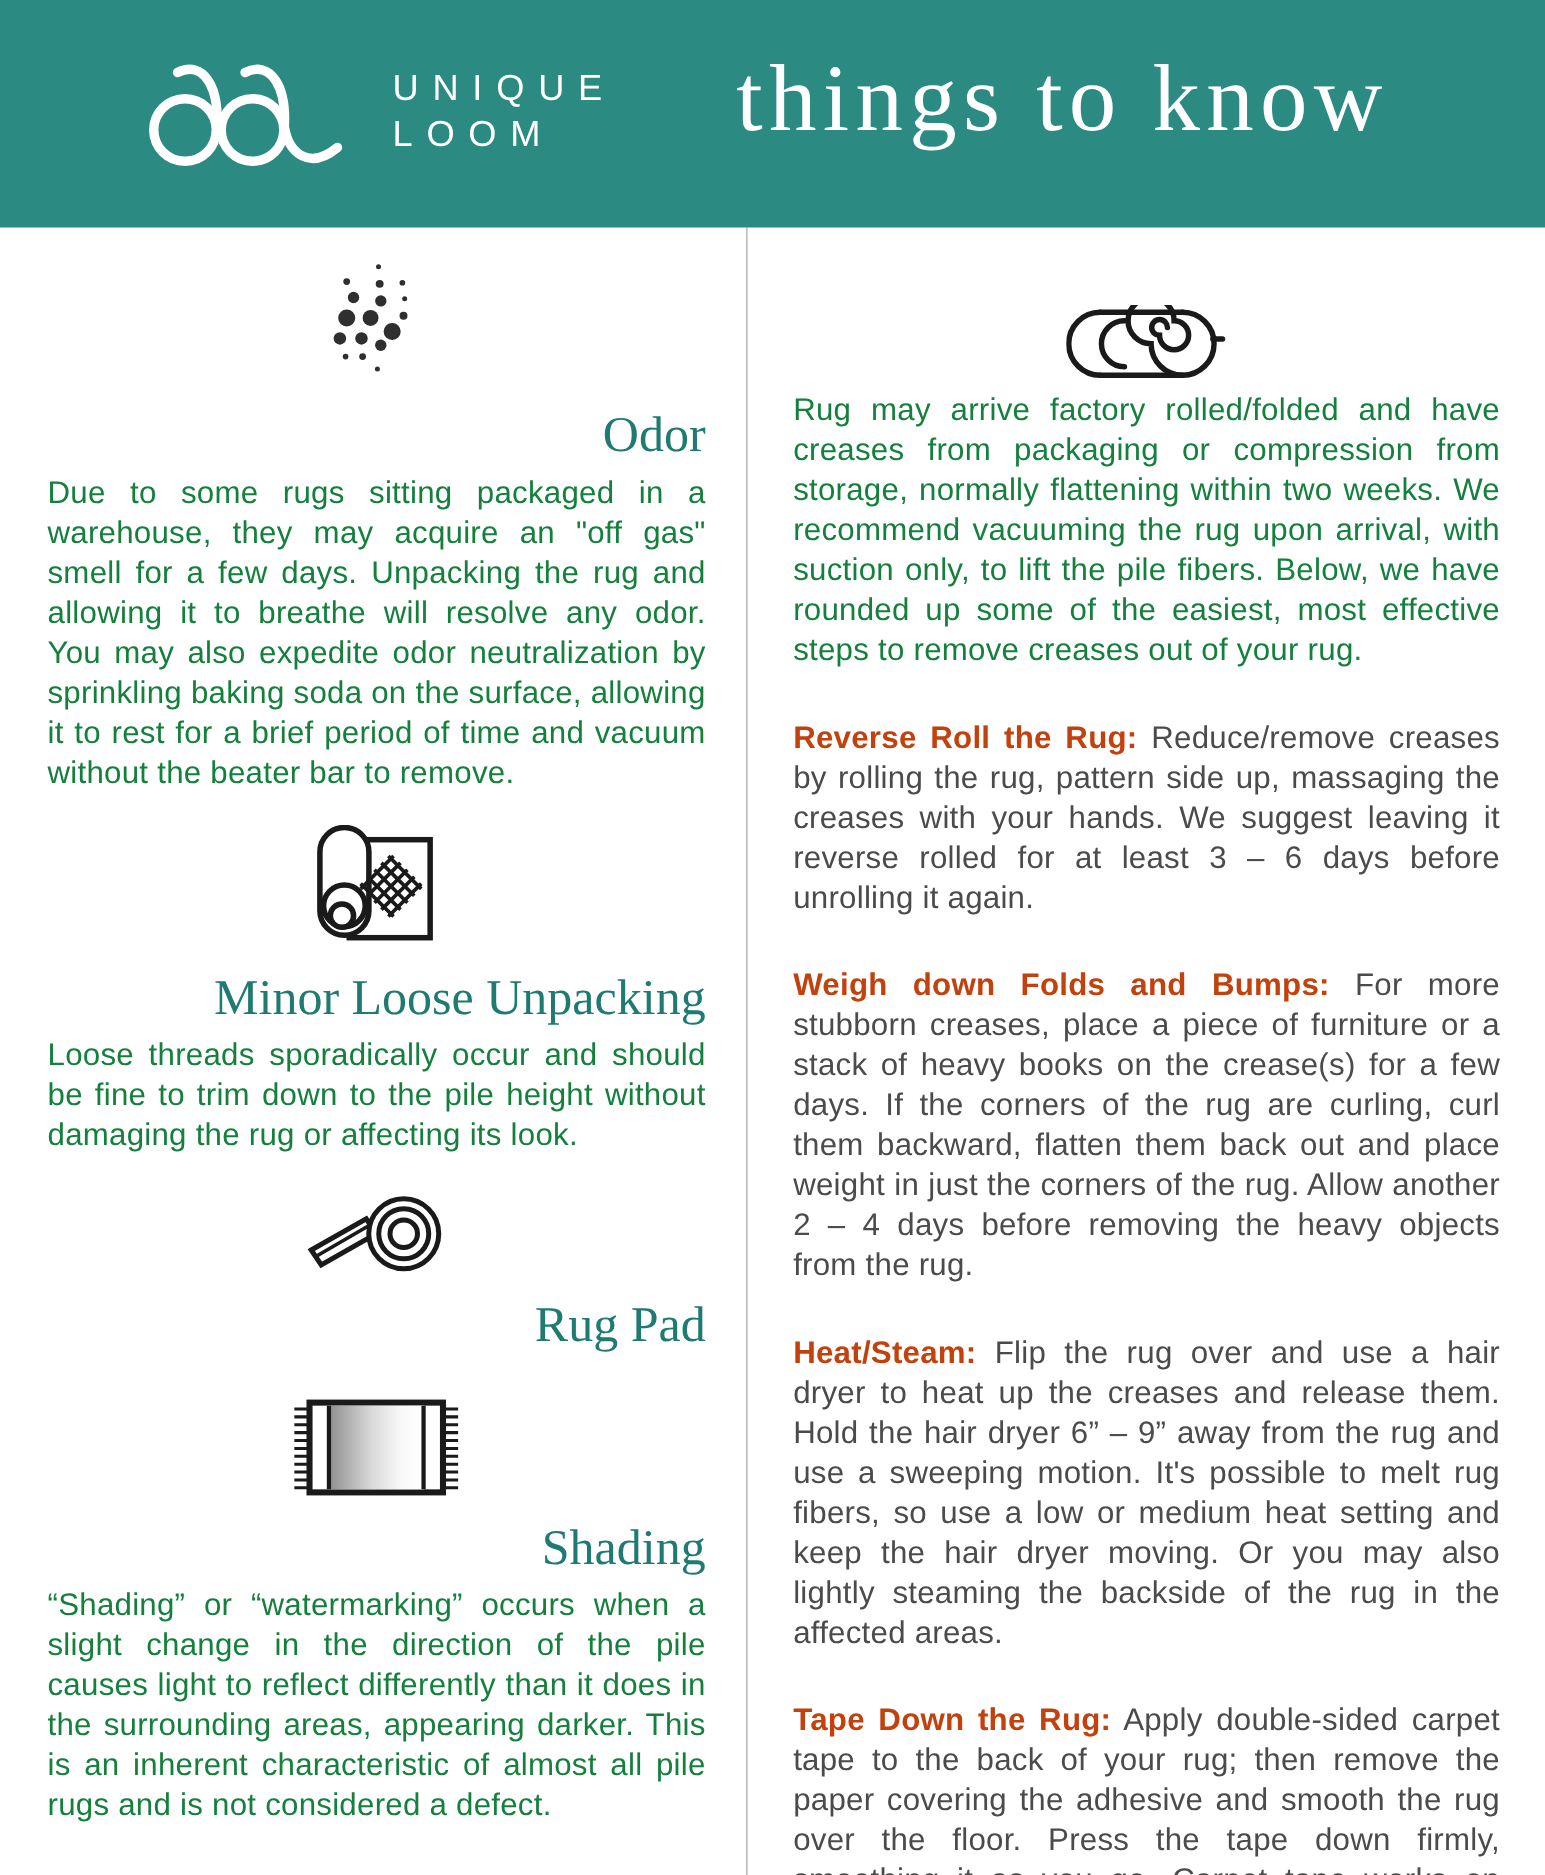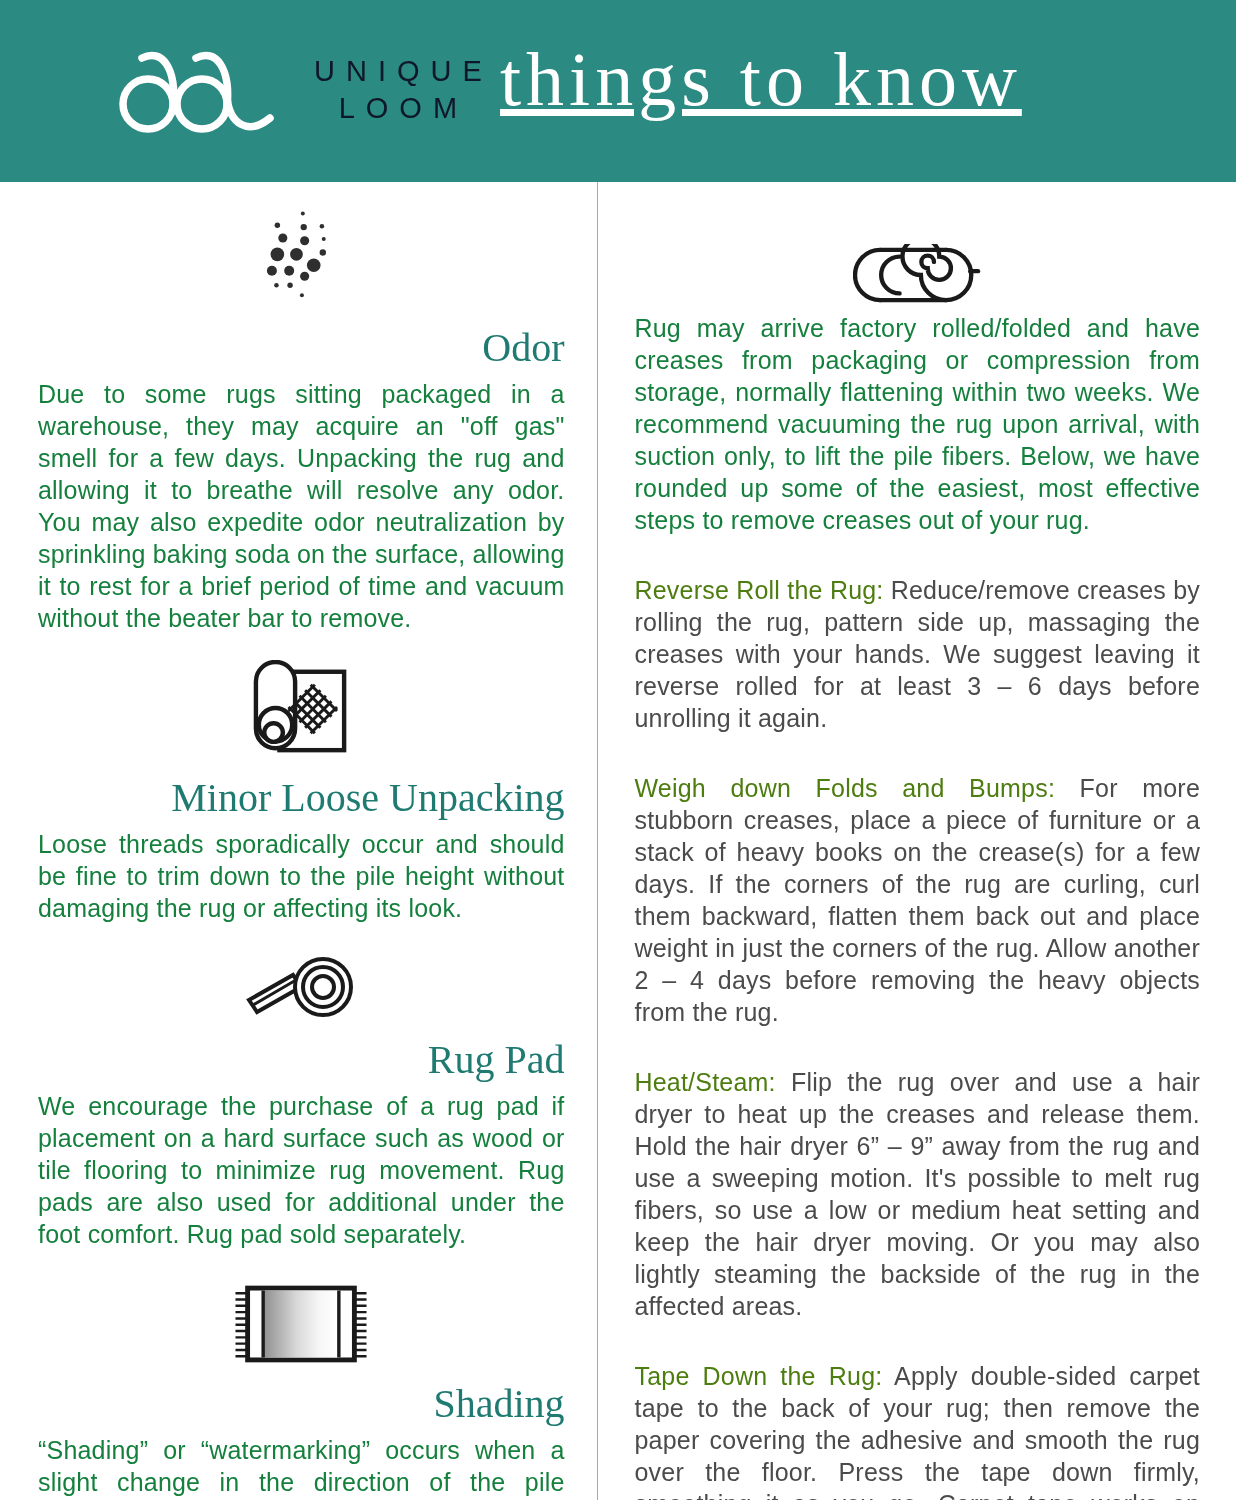--- a/index.html
+++ b/index.html
@@ -10,27 +10,27 @@
   }
   
   .header{
     position:relative;width:1236px;height:182px;background:#2b8a81;
   }
   .brand{
     position:absolute;left:110px;top:38px;display:flex;align-items:center;
   }
   .brand-mark{display:block;}
   .brand-text{
-    margin-left:14px;color:#0f172a;font-size:29px;letter-spacing:11px;
-    line-height:37px;text-align:center;font-weight:400;
+    margin-left:14px;color:#ffffff;font-size:29px;letter-spacing:11px;
+    line-height:37px;text-align:left;font-weight:400;
   }
   .header-title{
-    position:absolute;left:500px;top:36px;width:700px;text-align:left;
+    position:absolute;left:500px;top:36px;width:700px;text-align:center;
     color:#ffffff;font-family:"Liberation Serif",serif;font-size:76px;
-    letter-spacing:5px;font-weight:400;white-space:nowrap;text-decoration:underline;
+    letter-spacing:5px;font-weight:400;white-space:nowrap;
   }
   
   .main{display:flex;align-items:flex-start;padding:0 36px 0 38px;}
   .col-left{width:527px;}
   .col-right{
     width:566px;margin-left:32px;padding-left:37px;
     border-left:1.5px solid #a9a9a9;min-height:1270px;
   }
   .icon-wrap{display:flex;justify-content:center;}
   h2{
@@ -38,21 +38,21 @@
     font-weight:400;font-size:40px;line-height:48px;color:#1f7a71;
   }
   p.body{
     margin:6px 0 0 0;font-size:25px;line-height:32px;color:#15803d;
     text-align:justify;letter-spacing:0.2px;
   }
   p.tip{
     margin:38px 0 0 0;font-size:25px;line-height:32px;color:#4b4b4b;
     text-align:justify;letter-spacing:0.2px;
   }
-  p.tip b{color:#4d7c0f;font-weight:400;}
+  p.tip b{color:#c2410c;font-weight:700;}
   .mt-s1{margin-top:26px;}
   .mt-s2{margin-top:26px;}
   .mt-s3{margin-top:30px;}
   .mt-s4{margin-top:34px;}
   .mt-r1{margin-top:62px;}
   .h-gap{margin-top:16px;}
   svg{display:block;}
 </style>
 </head>
 <body>
@@ -128,21 +128,20 @@
     <div class="icon-wrap mt-s3">
       <svg width="110" height="66" viewBox="0 0 110 66" fill="#ffffff" stroke="#1a1a1a" stroke-width="4">
         <path d="M3,46 L47,21 L55,33 L11,58 Z"></path>
         <path d="M7,51 L50,26" stroke-width="3"></path>
         <circle cx="77" cy="33" r="28"></circle>
         <circle cx="77" cy="33" r="20"></circle>
         <circle cx="77" cy="33" r="11"></circle>
       </svg>
     </div>
     <h2 class="h-gap">Rug Pad</h2>
-    <p class="body">We encourage the purchase of a rug pad if placement on a hard surface such as wood or tile flooring to minimize rug movement. Rug pads are also used for additional under the foot comfort. Rug pad sold separately.</p>
 
     <div class="icon-wrap mt-s4">
       <svg width="132" height="80" viewBox="0 0 136 82">
         <defs>
           <linearGradient id="shadeGrad" x1="0" y1="0" x2="1" y2="0">
             <stop offset="0" stop-color="#8f8f8f"></stop>
             <stop offset="0.45" stop-color="#d9d9d9"></stop>
             <stop offset="0.75" stop-color="#f7f7f7"></stop>
             <stop offset="1" stop-color="#ffffff"></stop>
           </linearGradient>

